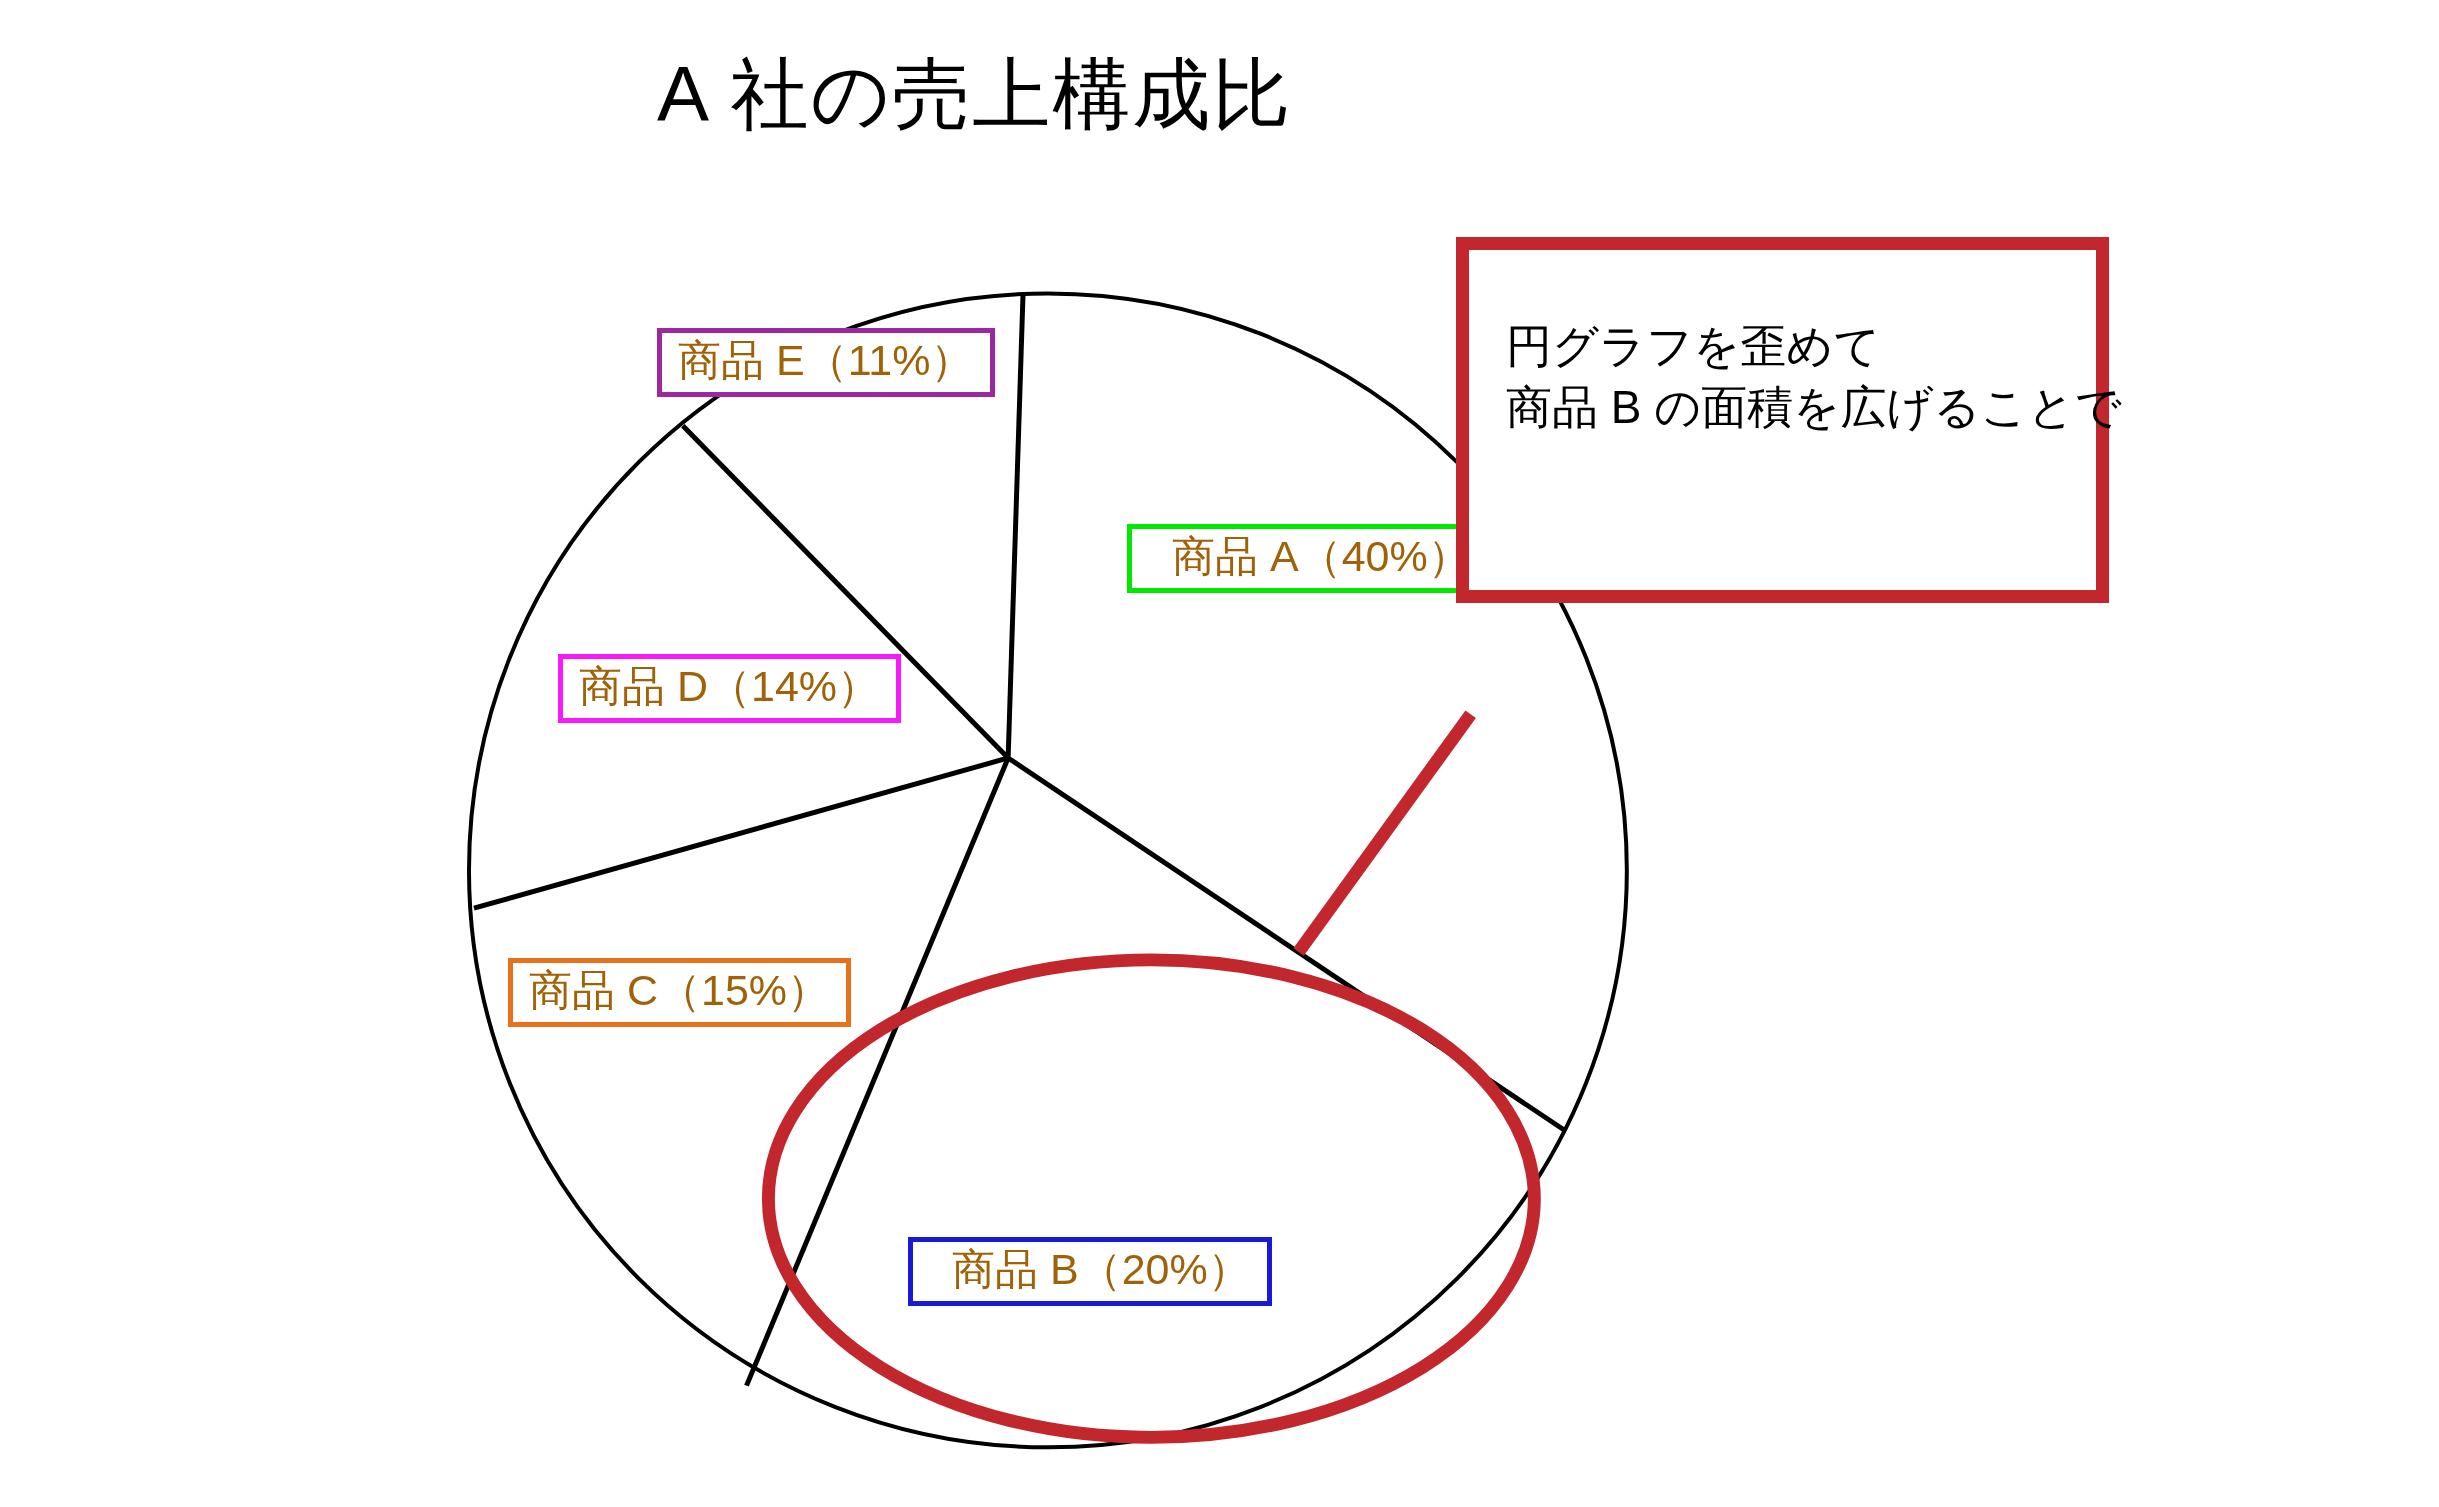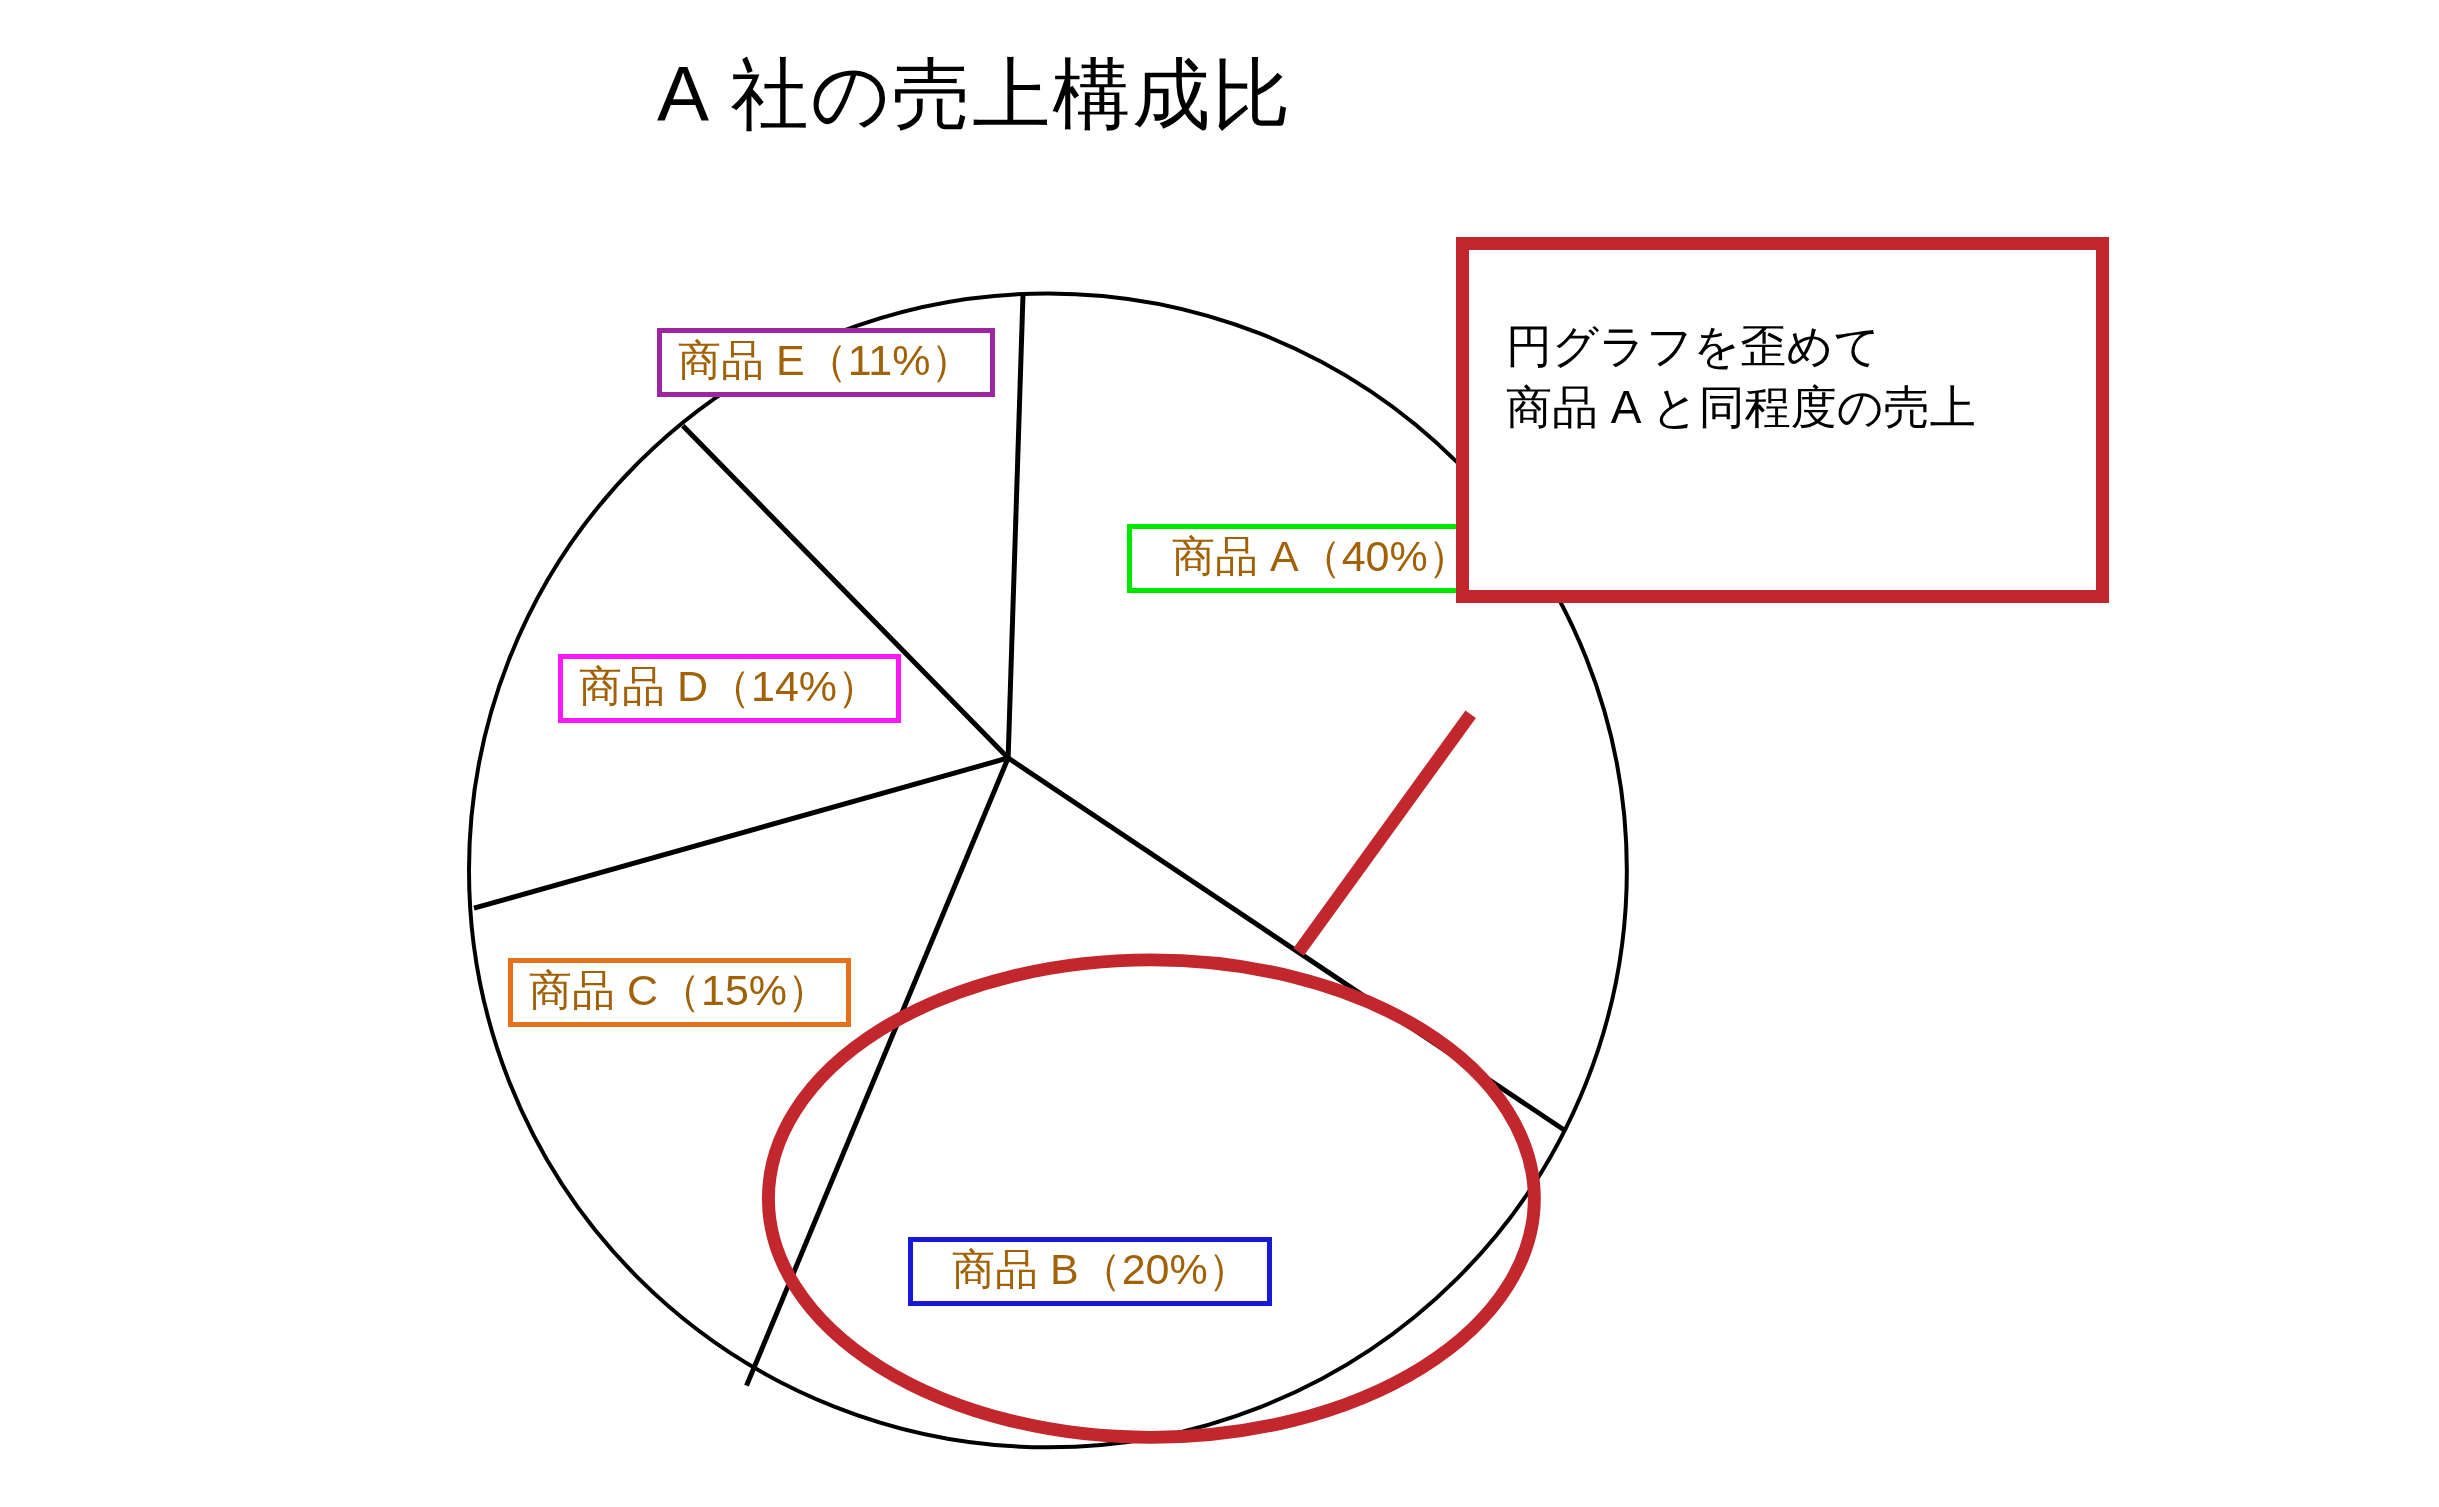--- a/index.html
+++ b/index.html
@@ -136,17 +136,17 @@
   <div class="label-box" id="label-d" style="border-color: rgb(249, 25, 249);">
     <span>商品 D（14%）</span>
   </div>
 
   <div class="label-box" id="label-e" style="border-color: rgb(156, 39, 160);">
     <span>商品 E（11%）</span>
   </div>
 
   <div id="callout-box">
     <div class="callout-line">円グラフを歪めて</div>
-    <div class="callout-line">商品 A と同程度の売上</div>
+    <div class="callout-line">商品 B の面積を広げることで</div>
   </div>
 
 </div>
 
 
 </body></html>

